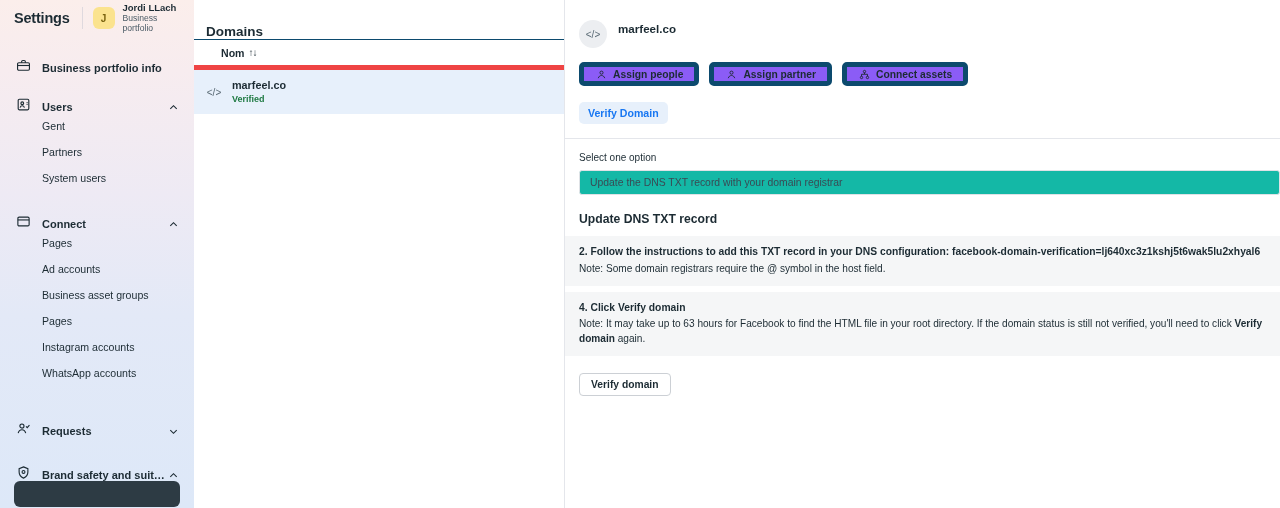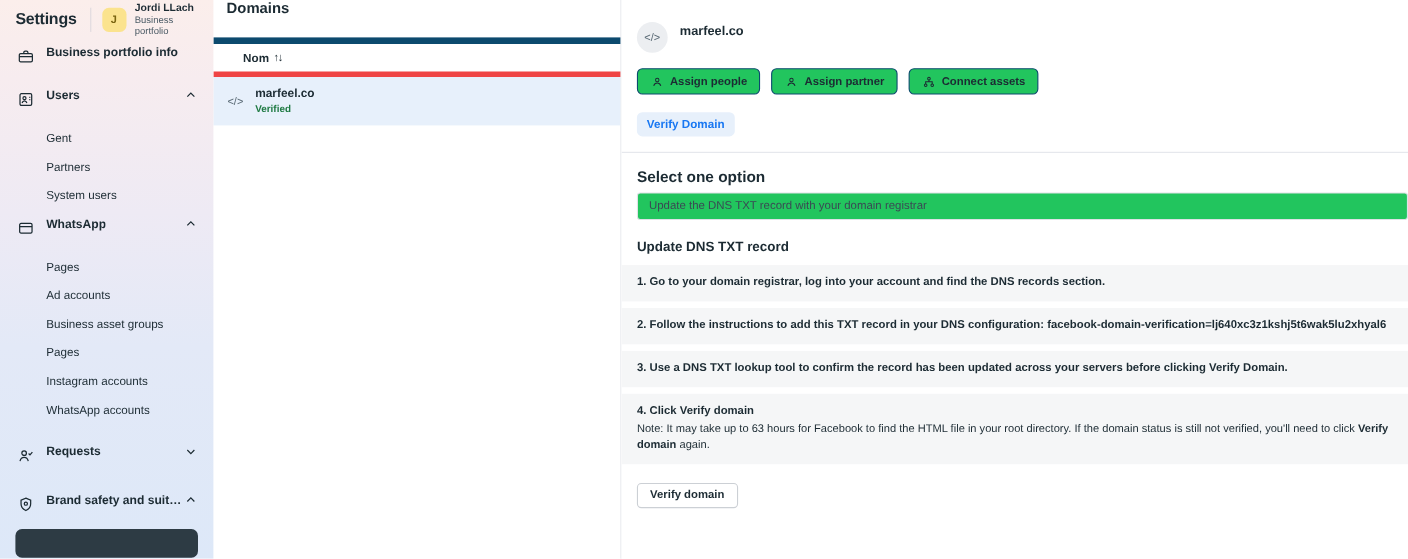--- a/index.html
+++ b/index.html
@@ -31,38 +31,38 @@
     display:flex; align-items:center; justify-content:center;
     font-size:10px; font-weight:600; color:#7a6410; flex:0 0 22px;
   }
   .acct { margin-left:8px; line-height:1.12; }
   .acct-name { font-size:9.5px; font-weight:700; color:#1c2b33; }
   .acct-sub { font-size:8.6px; color:#4b5b66; margin-top:1px; }
 
   .sb-nav { padding-top:6px; flex:1; }
   .nav-group { padding:0 7px; }
   .nav-top {
-    display:flex; align-items:flex-start; height:32px;
+    display:flex; align-items:flex-end; height:32px;
     padding:0 8px 0 7px; border-radius:6px; cursor:pointer; position:relative;
   }
   .nav-top .ico { width:18px; height:18px; flex:0 0 18px; margin-right:10px; color:#1c2b33; display:flex; align-items:center; justify-content:center; }
   .nav-top .lbl { font-size:11px; font-weight:700; color:#1c2b33; white-space:nowrap; overflow:hidden; text-overflow:ellipsis; }
   .chev { margin-left:auto; width:11px; height:11px; color:#1c2b33; display:flex; align-items:center; justify-content:center; }
   .nav-sub {
     display:flex; align-items:center; height:26px;
     padding-left:35px; border-radius:6px; cursor:pointer;
     font-size:10.6px; color:#1c2b33;
   }
   .nav-sub.active { background:#2d3b44; color:#ffffff; font-weight:700; margin:0 0 0 7px; padding-left:28px; width:166px; }
   .spacer-sm { height:7px; }
   .spacer-md { height:12px; }
 
   
   .listcol { width:371px; flex:0 0 371px; height:508px; border-right:1px solid #e4e6eb; background:#fff; }
-  .page-head { height:40px; display:flex; align-items:flex-start; padding-left:12px; border-bottom:6px solid #0c4a6e; }
+  .page-head { height:40px; display:flex; align-items:flex-end; padding-left:12px; border-bottom:1px solid #0c4a6e; }
   .page-title { font-size:13.5px; font-weight:700; color:#1c2b33; }
   .col-head { height:30px; display:flex; align-items:center; padding-left:27px; border-bottom:5px solid #ef4444; gap:4px; }
   .col-head-lbl { font-size:10.6px; font-weight:700; color:#1c2b33; }
   .sort-ico { font-size:10px; color:#1c2b33; letter-spacing:-1px; }
   .dom-row { height:44px; background:#e7f0fb; display:flex; align-items:center; padding-left:12px; cursor:pointer; }
   .code-ico { width:16px; flex:0 0 16px; font-size:10px; color:#5b6b76; text-align:center; }
   .dom-info { margin-left:10px; line-height:1.25; }
   .dom-name { font-size:10.8px; font-weight:600; color:#1c2b33; }
   .dom-status { font-size:9px; font-weight:700; color:#1f7a43; margin-top:2px; }
 
@@ -70,38 +70,38 @@
   .detail { flex:1; height:508px; background:#fff; overflow:hidden; position:relative; }
   .d-head { display:flex; align-items:center; padding:20px 0 0 14px; }
   .d-avatar {
     width:28px; height:28px; border-radius:50%; background:#eceef1;
     display:flex; align-items:center; justify-content:center;
     font-size:10px; color:#5b6b76; flex:0 0 28px;
   }
   .d-title { font-size:11.6px; font-weight:700; color:#1c2b33; margin-left:11px; margin-bottom:12px; }
   .btn-row { display:flex; gap:10px; padding:14px 0 0 14px; }
   .gbtn {
-    height:24px; border:1px solid #0c4a6e; border-radius:5px; background:#22c55e;
+    height:24px; border:5px solid #0c4a6e; border-radius:5px; background:#8b5cf6;
     display:flex; align-items:center; gap:6px; padding:0 11px;
     font-size:10.3px; font-weight:700; color:#1c2b33; cursor:pointer; white-space:nowrap;
   }
   .gbtn .ico { width:12px; height:12px; display:flex; align-items:center; justify-content:center; color:#1c2b33; }
   .tab-row { padding:16px 0 0 14px; }
   .tab-pill {
     display:inline-flex; align-items:center; height:22px; padding:0 9px;
     background:#e7f0fb; border-radius:5px;
     font-size:10.6px; font-weight:700; color:#1877f2; cursor:pointer;
   }
   .hr { height:1px; background:#e4e6eb; margin-top:14px; }
 
-  .sec-label { font-size:14px; font-weight:700; color:#1c2b33; padding:13px 0 0 14px; }
+  .sec-label { font-size:10px; font-weight:400; color:#1c2b33; padding:13px 0 0 14px; }
   .select-box {
     margin:7px 0 0 14px; height:25px; border:1px solid #dfe2e6; border-radius:3px;
     display:flex; align-items:center; padding:0 10px;
-    font-size:10.4px; color:#3a4a54; background:#22c55e; cursor:pointer;
+    font-size:10.4px; color:#3a4a54; background:#14b8a6; cursor:pointer;
   }
   .sub-head { font-size:12.2px; font-weight:700; color:#1c2b33; padding:17px 0 0 14px; }
   .sub-desc { font-size:10.3px; color:#1c2b33; padding:2px 0 0 14px; }
 
   .steps { margin-top:10px; }
   .step {
     background:#f5f6f7; padding:9px 14px 9px 14px; margin-bottom:6px;
   }
   .step-main { font-size:10.3px; font-weight:700; color:#1c2b33; line-height:1.45; }
   .step-note { font-size:10.1px; color:#1c2b33; line-height:1.45; margin-top:2px; }
@@ -174,21 +174,21 @@
 
         <div class="spacer-sm"></div>
 
         <div class="nav-top">
           <span class="ico">
             <svg width="15" height="15" viewBox="0 0 24 24" fill="none" stroke="currentColor" stroke-width="1.8">
                 <rect x="3" y="5" width="18" height="14" rx="2"></rect>
                 <path d="M3 9.5h18"></path>
               </svg>
           </span>
-          <span class="lbl">WhatsApp</span>
+          <span class="lbl">Connect</span>
           <span class="chev">
             <svg width="11" height="11" viewBox="0 0 24 24" fill="none" stroke="currentColor" stroke-width="2.4">
                 <polyline points="5,15 12,8 19,15"></polyline>
               </svg>
           </span>
         </div>
         <div class="nav-sub">
             <span>Pages</span>
           </div>
         <div class="nav-sub">
@@ -313,27 +313,22 @@
 
     <div class="sec-label">Select one option</div>
     <div class="select-box">
       <span>Update the DNS TXT record with your domain registrar</span>
     </div>
 
     <div class="sub-head">Update DNS TXT record</div>
 
     <div class="steps">
       <div class="step">
-        <div class="step-main">1. Go to your domain registrar, log into your account and find the DNS records section.</div>
-      </div>
-      <div class="step">
         <div class="step-main">2. Follow the instructions to add this TXT record in your DNS configuration: facebook-domain-verification=lj640xc3z1kshj5t6wak5lu2xhyal6</div>
-      </div>
-      <div class="step">
-        <div class="step-main">3. Use a DNS TXT lookup tool to confirm the record has been updated across your servers before clicking Verify Domain.</div>
+        <div class="step-note">Note: Some domain registrars require the @ symbol in the host field.</div>
       </div>
       <div class="step">
         <div class="step-main"><span>4. Click </span><span class="bold">Verify domain</span></div>
         <div class="step-note"><span>Note: It may take up to 63 hours for Facebook to find the HTML file in your root directory. If the domain status is still not verified, you'll need to click </span><span class="bold">Verify domain</span><span> again.</span></div>
       </div>
     </div>
 
     <div class="final-btn-wrap">
       <button class="ofbtn">Verify domain</button>
     </div>

